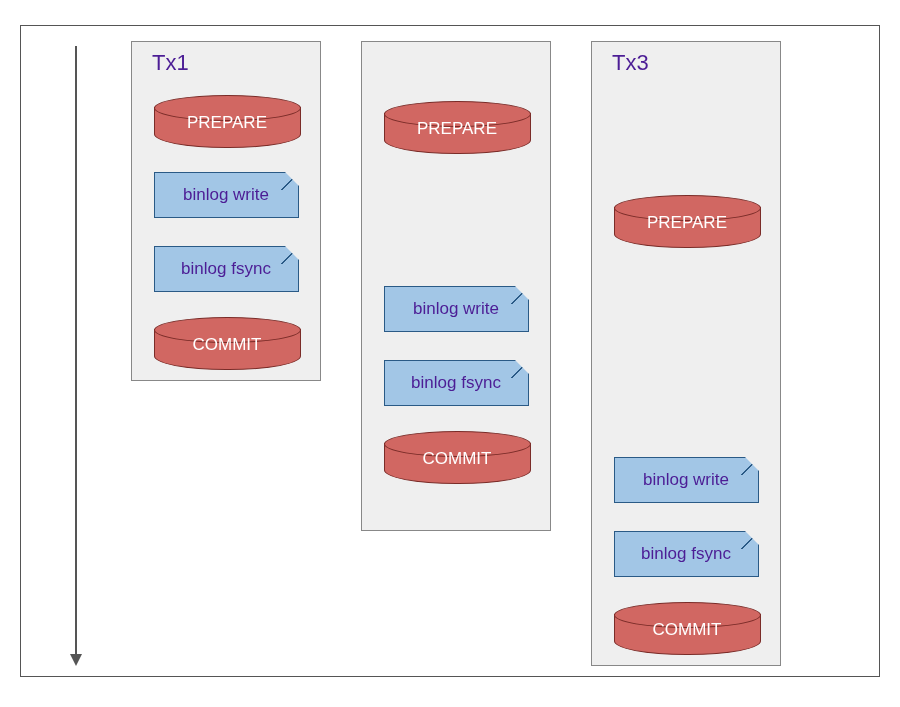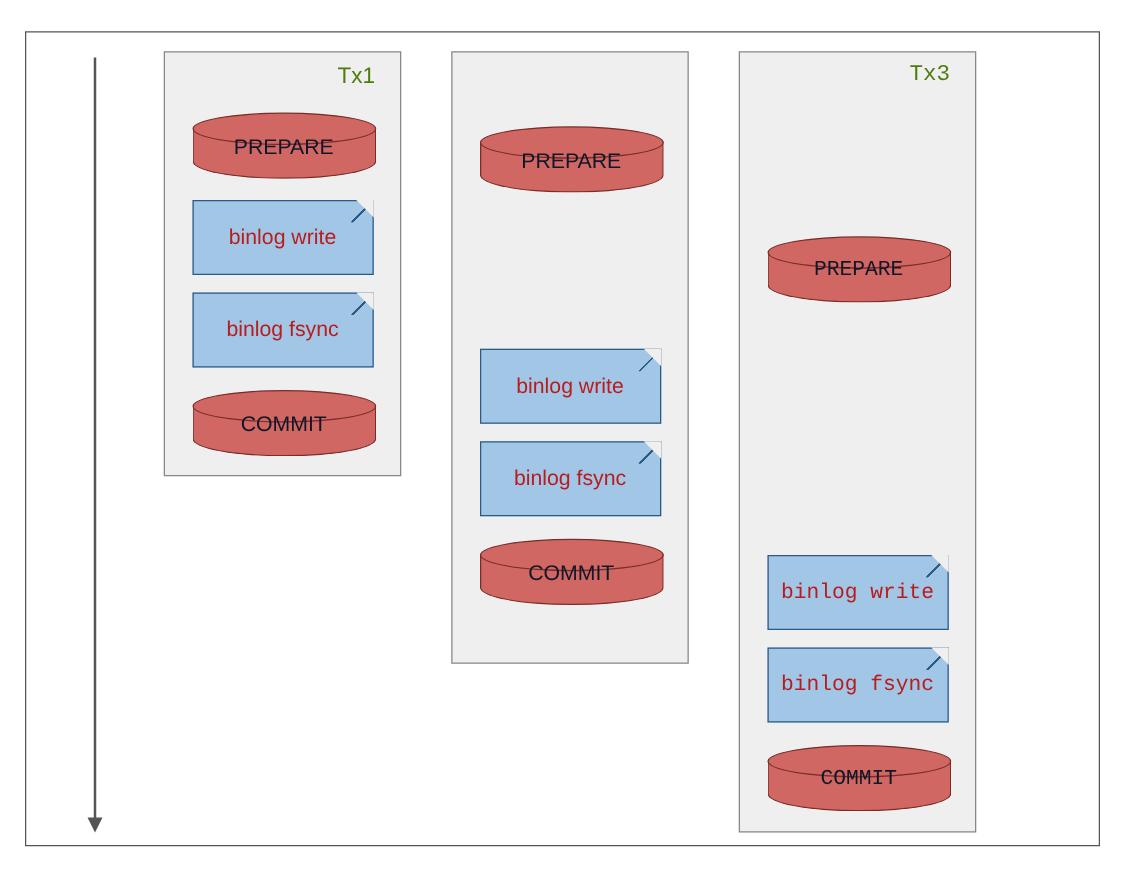--- a/index.html
+++ b/index.html
@@ -49,23 +49,23 @@
   
   .col {
     position: absolute;
     width: 190px;
     background: #efefef;
     border: 1px solid #888;
     box-sizing: border-box;
     padding: 8px 20px 20px 20px;
   }
   .col-title {
-    text-align: right;
-    font-size: 18px;
-    color: #4d7c0f;
+    text-align: left;
+    font-size: 22px;
+    color: #4c1d95;
     margin-bottom: 8px;
     font-weight: 400;
   }
   .slot { height: 74px; display:flex; align-items:center; justify-content:center; }
   
   .cyl {
     position: relative;
     width: 145px;
     height: 40px;
     background: #d16762;
@@ -84,36 +84,36 @@
     border: 1px solid #7a2c28;
     border-radius: 50%;
     background: #d16762;
   }
   .cyl-label {
     position: absolute;
     left: 0; right: 0;
     top: 6px;
     text-align: center;
     font-size: 17px;
-    color: #0f172a;
+    color: #ffffff;
   }
   .cyl-wrap { position: relative; width:145px; height:52px; }
   .cyl-wrap .cyl { position:absolute; top:12px; left:0; }
   
   .card {
     position: relative;
     width: 145px;
-    height: 60px;
+    height: 46px;
     background: #a2c6e6;
     border: 1px solid #2a5a86;
     display: flex;
     align-items: center;
     justify-content: center;
     font-size: 17px;
-    color: #b91c1c;
+    color: #4c1d95;
     box-sizing: border-box;
   }
   .card::after {
     content: "";
     position: absolute;
     top: -1px; right: -1px;
     width: 0; height: 0;
     border-top: 14px solid #efefef;   
     border-left: 14px solid transparent;
   }
@@ -203,21 +203,21 @@
       <div class="slot">
         <div class="cyl-wrap">
           <div class="cyl">
               <div class="cyl-top"></div>
             <div class="cyl-label">COMMIT</div>
           </div>
         </div>
       </div>
     </div>
 
-    <div class="col" style="left:570px; top:15px; height:625px;font-family:Liberation Mono, monospace;">
+    <div class="col" style="left:570px; top:15px; height:625px;">
       <div class="col-title">Tx3</div>
 
       <div class="gap" style="height:100px;"></div>
 
       <div class="slot">
         <div class="cyl-wrap">
           <div class="cyl">
               <div class="cyl-top"></div>
             <div class="cyl-label">PREPARE</div>
           </div>

